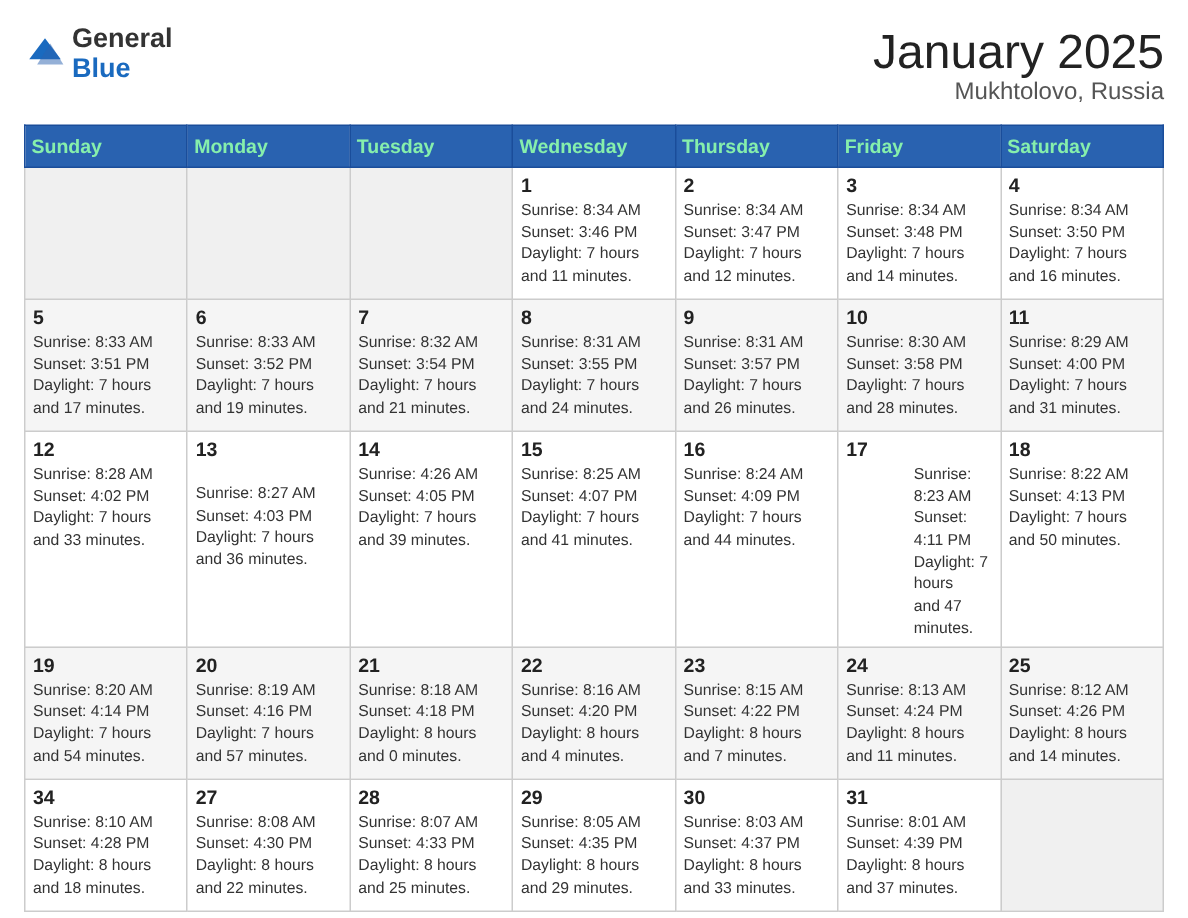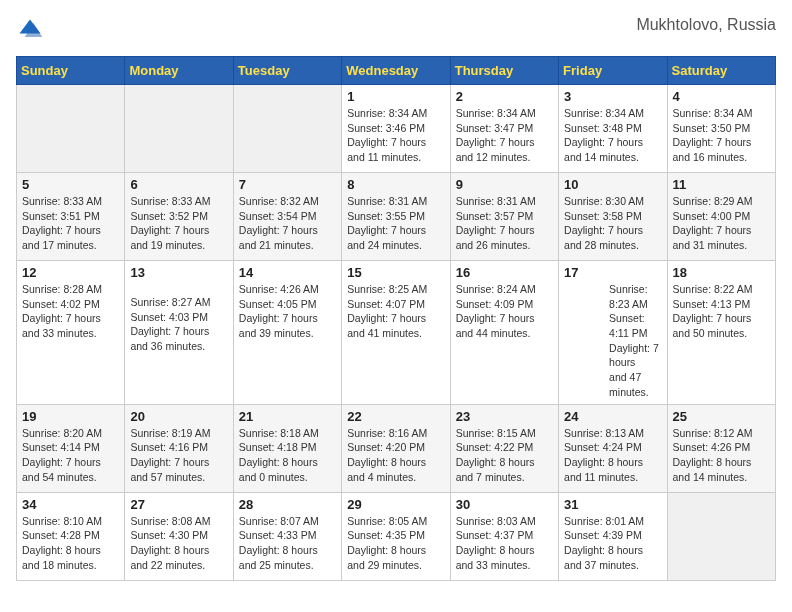--- a/index.html
+++ b/index.html
@@ -42,21 +42,21 @@
       font-size: 16px;
       color: #555;
     }
     table {
       width: 100%;
       border-collapse: collapse;
       table-layout: fixed;
     }
     thead tr th {
       background-color: #2962b0;
-      color: #fde047;
+      color: #86efac;
       padding: 6px 4px;
       font-size: 13px;
       text-align: left;
       border: 1px solid #1a4d9a;
     }
     tbody tr td {
       vertical-align: top;
       border: 1px solid #ccc;
       padding: 4px 5px;
       height: 88px;
@@ -82,22 +82,27 @@
   </style>
 </head>
 <body>
 
 <div class="header">
   <div class="logo">
     <svg class="logo-icon" viewBox="0 0 32 32" xmlns="http://www.w3.org/2000/svg">
       <polygon points="16,4 28,20 4,20" fill="#1a6abf"></polygon>
       <polygon points="20,8 30,24 10,24" fill="#2962b0" opacity="0.5"></polygon>
     </svg>
+    <div class="logo-text">
+      <span class="logo-general">General</span><br>
+      <span class="logo-blue">Blue</span>
+    </div>
   </div>
   <div class="title-block">
+    <div class="title-month">January 2025</div>
     <div class="title-location">Mukhtolovo, Russia</div>
   </div>
 </div>
 
 <table>
   <thead>
     <tr id="header-row">
         <th>Sunday</th>
         <th>Monday</th>
         <th>Tuesday</th>

